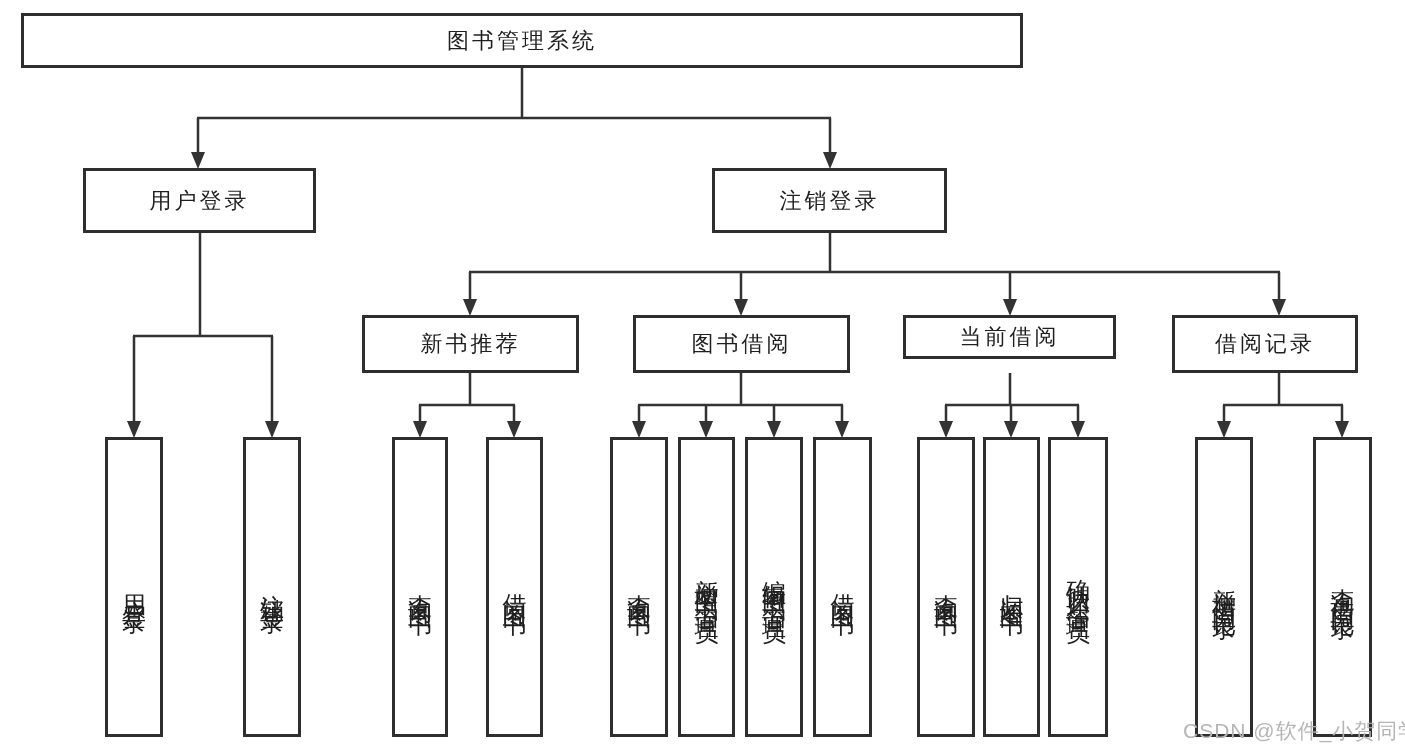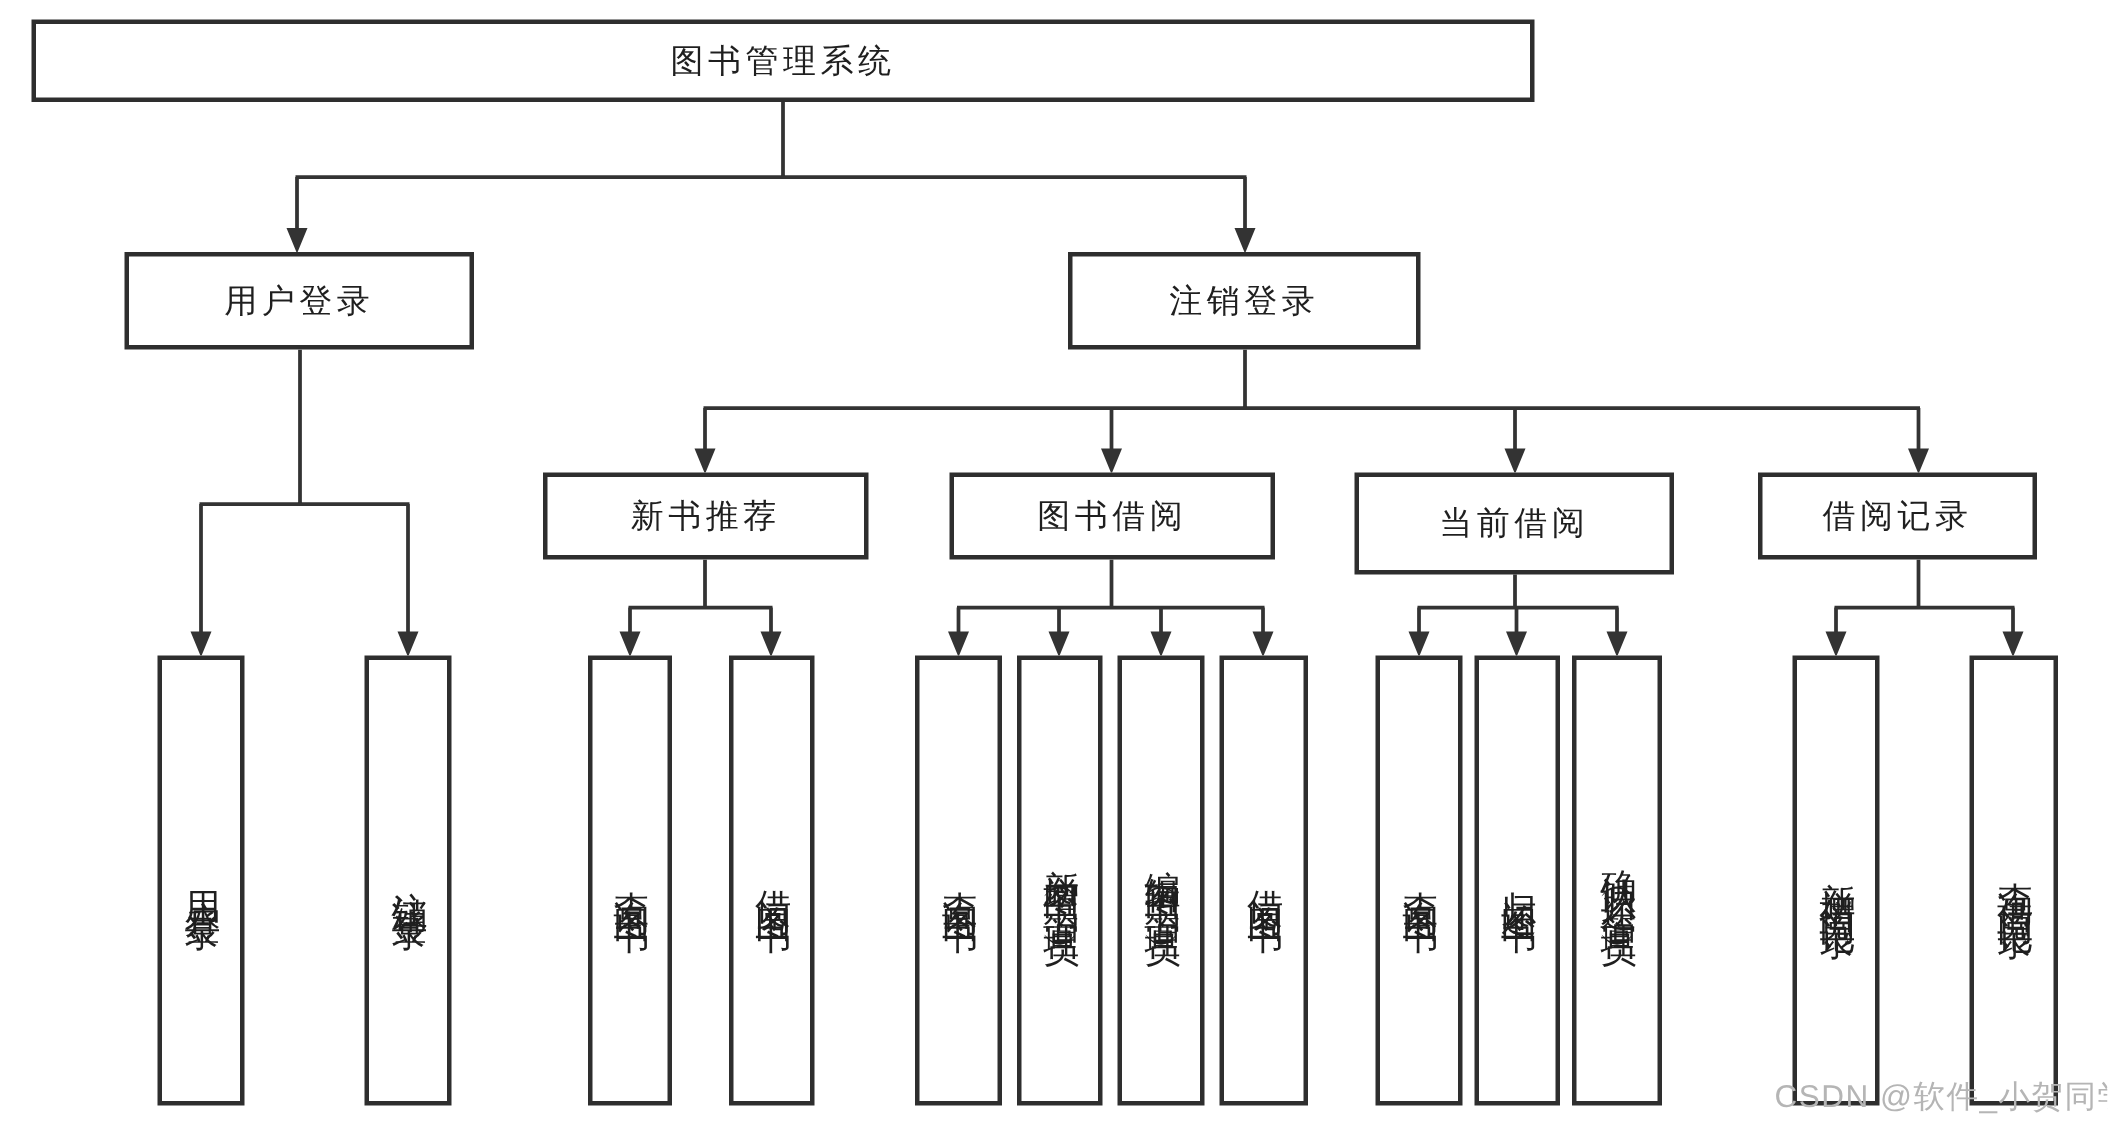--- a/index.html
+++ b/index.html
@@ -86,21 +86,21 @@
   <div class="box hbox" style="left:712px; top:168px; width:235px; height:65px">
     <span>注销登录</span>
   </div>
 
   <div class="box hbox" style="left:362px; top:315px; width:217px; height:58px">
     <span>新书推荐</span>
   </div>
   <div class="box hbox" style="left:633px; top:315px; width:217px; height:58px">
     <span>图书借阅</span>
   </div>
-  <div class="box hbox" style="left:903px; top:315px; width:213px; height:68px">
+  <div class="box hbox" style="left:903px; top:315px; width:213px; height:44px">
     <span>当前借阅</span>
   </div>
   <div class="box hbox" style="left:1172px; top:315px; width:186px; height:58px">
     <span>借阅记录</span>
   </div>
 
   <div class="box vbox" style="left:105px; width:58px">
     <span class="vtext">用户登录</span>
   </div>
   <div class="box vbox" style="left:243px; width:58px">

